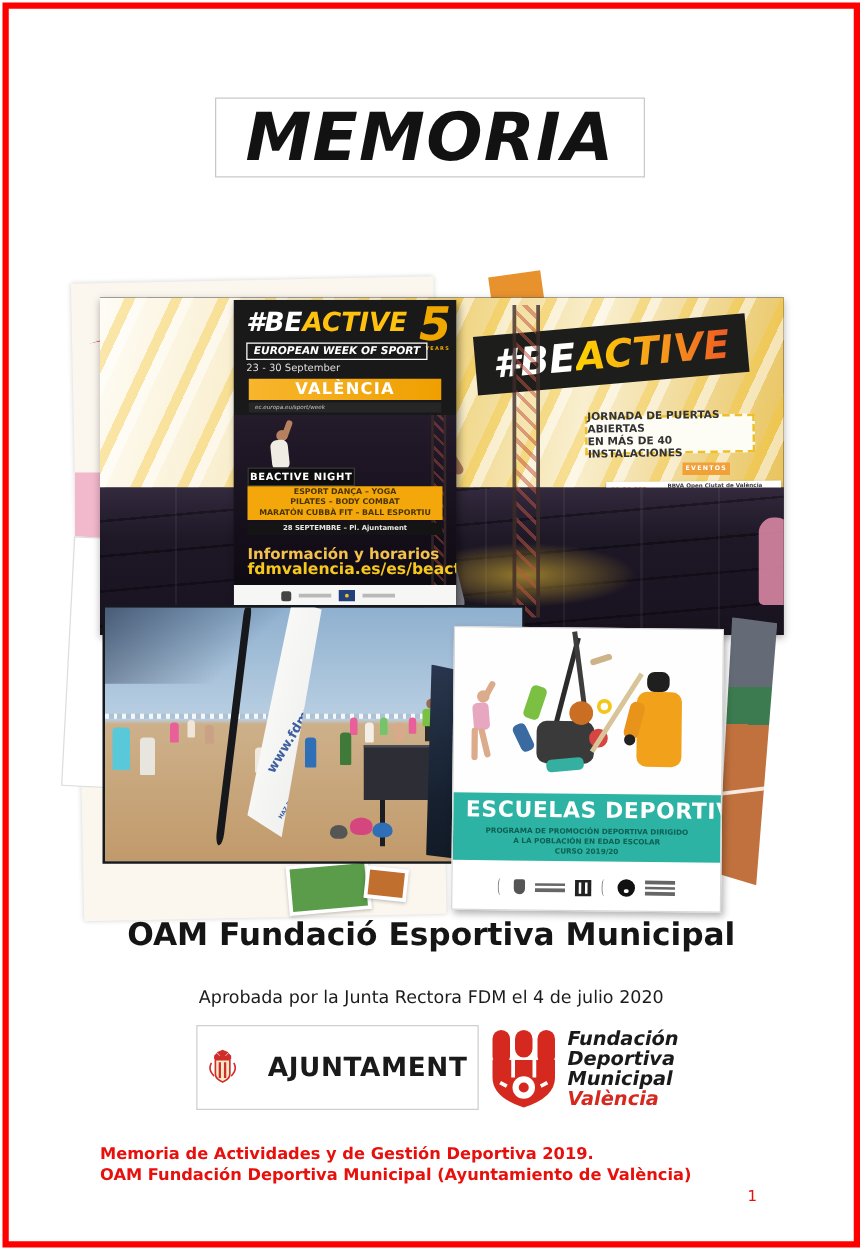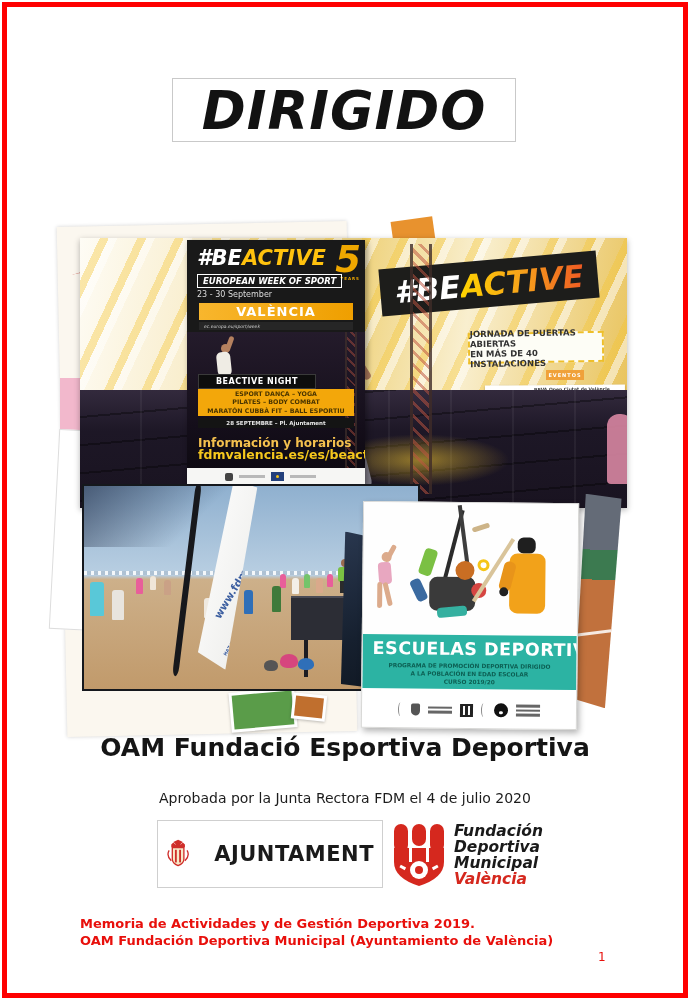--- a/index.html
+++ b/index.html
@@ -123,21 +123,21 @@
            font-style:italic;font-size:4.5px;display:flex;align-items:center;padding-left:5px;}
   .bea-photo{position:absolute;left:0;top:92px;width:100%;height:136px;
              background:linear-gradient(180deg,#241b2b,#140e1a 70%,#0e0a12);}
   .bea-truss{position:absolute;right:8px;top:0;width:12px;height:100%;opacity:.7;
              border-left:2px solid #40302c;border-right:2px solid #40302c;
              background:repeating-linear-gradient(45deg,rgba(190,85,65,.6) 0 2px,transparent 2px 7px);}
   .mini-dancer-head{position:absolute;left:34px;top:12px;width:9px;height:9px;background:#b5815f;border-radius:50%;}
   .mini-dancer-body{position:absolute;left:30px;top:20px;width:14px;height:24px;background:#efece4;border-radius:5px;transform:rotate(-6deg);}
   .mini-dancer-arm{position:absolute;left:40px;top:4px;width:5px;height:16px;background:#b5815f;border-radius:3px;transform:rotate(20deg);}
   .bea-night-chip{position:absolute;left:11px;top:134px;background:#0d0d0d;color:#fff;border:1px solid #3a3a3a;
-                  font-weight:800;font-size:8px;padding:2px 17px;letter-spacing:.5px;}
+                  font-weight:800;font-size:8px;padding:2px 1px;letter-spacing:.5px;}
   .bea-yellow{position:absolute;left:11px;top:149px;width:156px;height:27px;background:#f3a70a;
               color:#4a3500;font-weight:800;font-size:6.3px;line-height:8.5px;display:flex;flex-direction:column;
               align-items:center;justify-content:center;}
   .bea-when{position:absolute;left:11px;top:178px;width:156px;height:10px;background:#141414;color:#e6e6e6;
             font-weight:700;font-size:5.5px;display:flex;align-items:center;justify-content:center;}
   .bea-info-label{position:absolute;left:11px;top:196px;color:#f4c14e;font-weight:800;font-size:12px;}
   .bea-info-url{position:absolute;left:11px;top:207px;color:#f6c81d;font-weight:800;font-size:12.5px;}
   .bea-eu-strip{position:absolute;left:0;top:228px;width:100%;height:17px;background:#f6f6f4;
                 display:flex;align-items:center;gap:6px;padding-left:38px;}
   .eu-flag{width:13px;height:9px;background:#23407c;position:relative;}
@@ -244,21 +244,21 @@
   #footer1{top:916px;}
   #footer2{top:933px;}
   .page-num{left:598px;top:950px;color:#e8100c;font-size:12px;z-index:8;}
 </style>
 </head>
 <body>
 
 <div class="page">
   <div class="frame"></div>
 
-  <div class="title-box" id="memoria-box">DIRIGIDO</div>
+  <div class="title-box" id="memoria-box">MEMORIA</div>
 
   <div class="abs cream-poster">
     <div class="aj-mini-box">
       <span class="aj-mini-crest"></span>
       <span class="aj-mini-text">
         <span>AJUN</span><br>
         <span>DE V</span>
       </span>
     </div>
     <div class="red-swoosh"></div>
@@ -453,21 +453,21 @@
       <span class="paren"></span>
       <span class="black-circle"></span>
       <span class="txt-bars">
           <i></i>
           <i></i>
           <i></i>
         </span>
     </div>
   </div>
 
-  <div class="abs heading1">OAM Fundació Esportiva Deportiva</div>
+  <div class="abs heading1">OAM Fundació Esportiva Municipal</div>
   <div class="abs approval">Aprobada por la Junta Rectora FDM el 4 de julio 2020</div>
 
   <div class="abs aj-logo-box">
     <svg width="46" height="54" viewBox="0 0 46 54">
       <polygon points="14,4 23,0 32,4 28,8 18,8" fill="#cf2e2a"></polygon>
       <path d="M10 9 L14 5 L18 9 L23 5 L28 9 L32 5 L36 9 L36 14 L10 14 Z" fill="#cf2e2a"></path>
       <path d="M12 15 h22 v22 q0 8 -11 12 q-11 -4 -11 -12 Z" fill="#f7e9c8" stroke="#cf2e2a" stroke-width="2.5"></path>
       <rect x="17" y="19" width="3.5" height="24" fill="#cf2e2a"></rect>
       <rect x="25" y="19" width="3.5" height="24" fill="#cf2e2a"></rect>
       <path d="M6 20 q-6 10 4 20" stroke="#cf2e2a" stroke-width="2.5" fill="none"></path>

